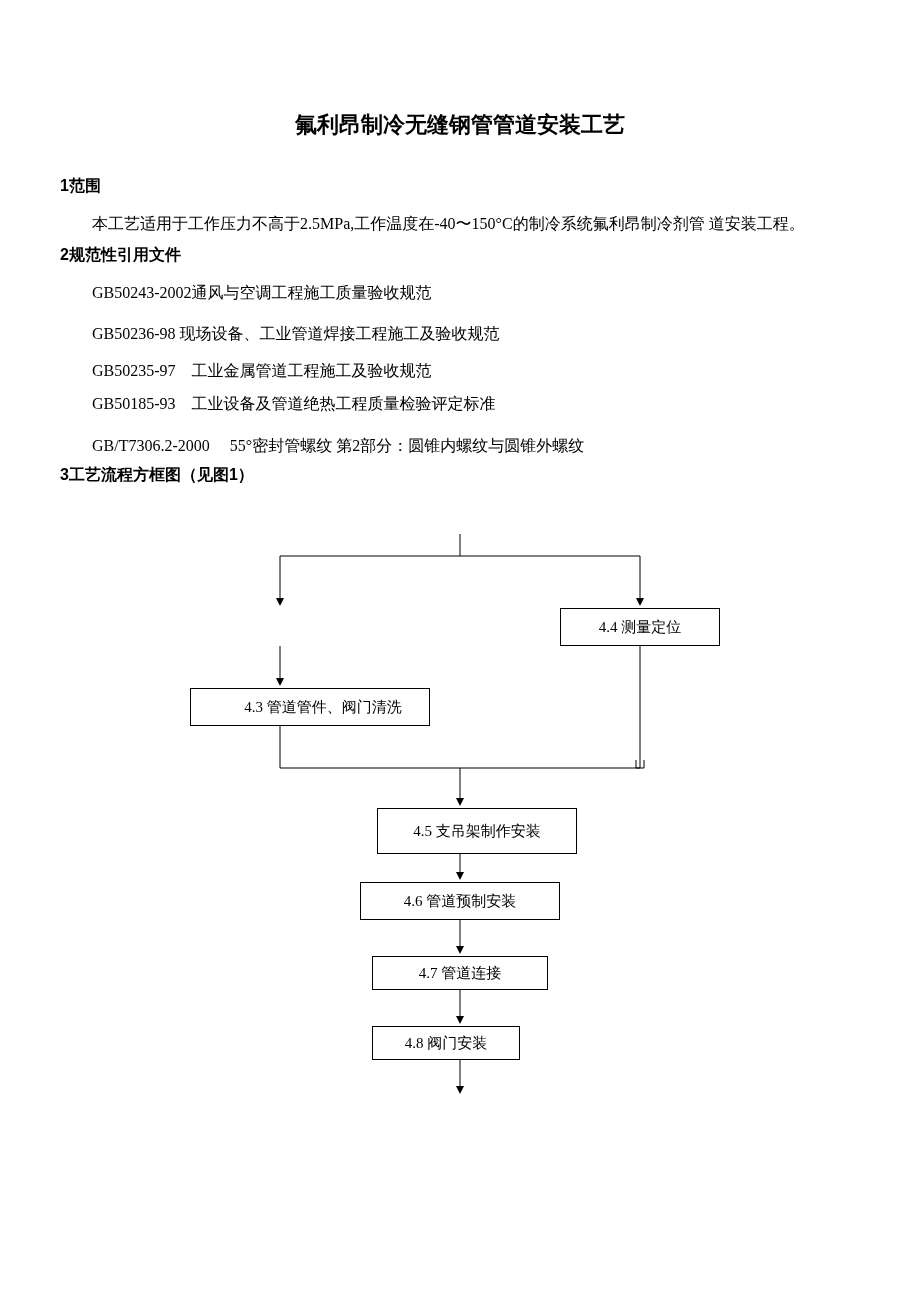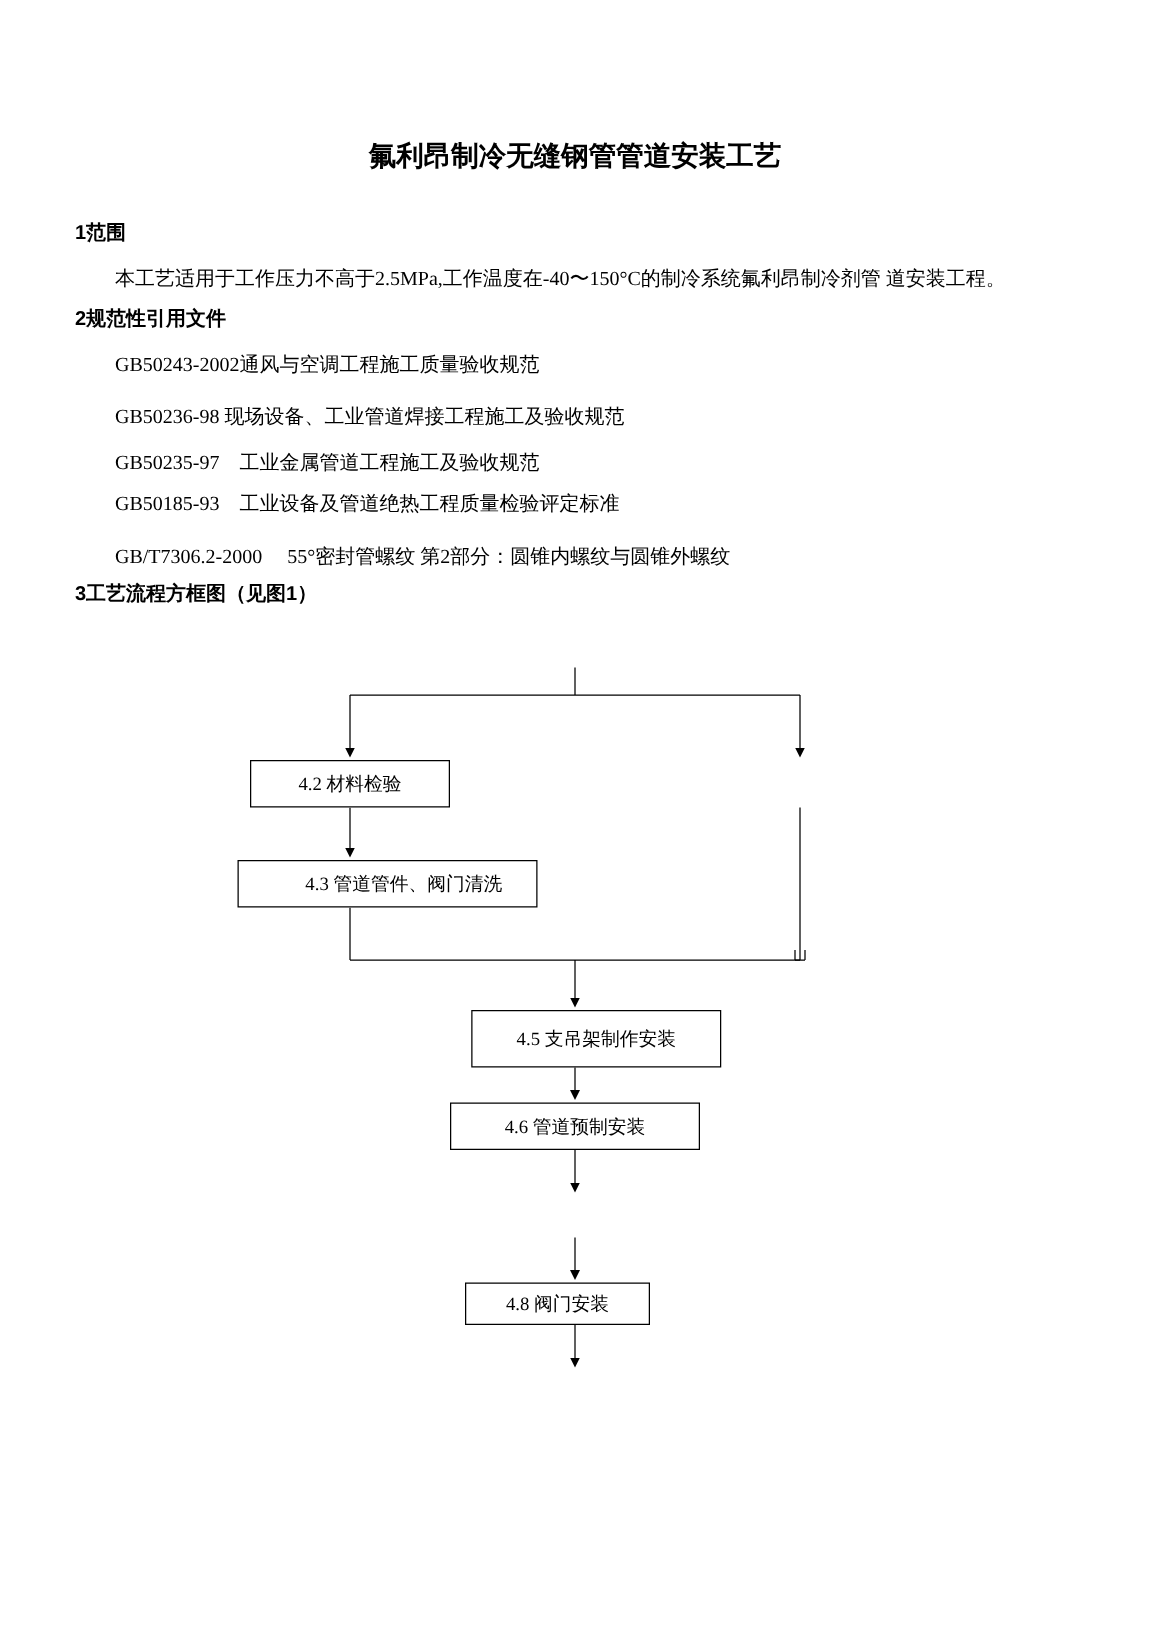--- a/index.html
+++ b/index.html
@@ -113,19 +113,20 @@
 
       <line x1="270" y1="348" x2="270" y2="380" stroke="#000" stroke-width="1" marker-end="url(#ah)"></line>
 
       <line x1="270" y1="422" x2="270" y2="454" stroke="#000" stroke-width="1" marker-end="url(#ah)"></line>
 
       <line x1="270" y1="492" x2="270" y2="524" stroke="#000" stroke-width="1" marker-end="url(#ah)"></line>
 
       <line x1="270" y1="562" x2="270" y2="594" stroke="#000" stroke-width="1" marker-end="url(#ah)"></line>
     </svg>
 
-    <div class="node-box" style="left:10px; top:110px; width:160px; height:38px;">4.2   材料检验</div>
+    <div class="node-box" style="left:370px; top:110px; width:160px; height:38px;">4.4   测量定位</div>
     <div class="node-box" style="left:0px; top:190px; width:240px; height:38px;padding-left:30px;">4.3   管道管件、阀门清洗</div>
     <div class="node-box" style="left:187px; top:310px; width:200px; height:46px;">4.5   支吊架制作安装</div>
     <div class="node-box" style="left:170px; top:384px; width:200px; height:38px;">4.6   管道预制安装</div>
+    <div class="node-box" style="left:182px; top:458px; width:176px; height:34px;">4.7   管道连接</div>
     <div class="node-box" style="left:182px; top:528px; width:148px; height:34px;">4.8   阀门安装</div>
   </div>
 </div>
 
 </body></html>

